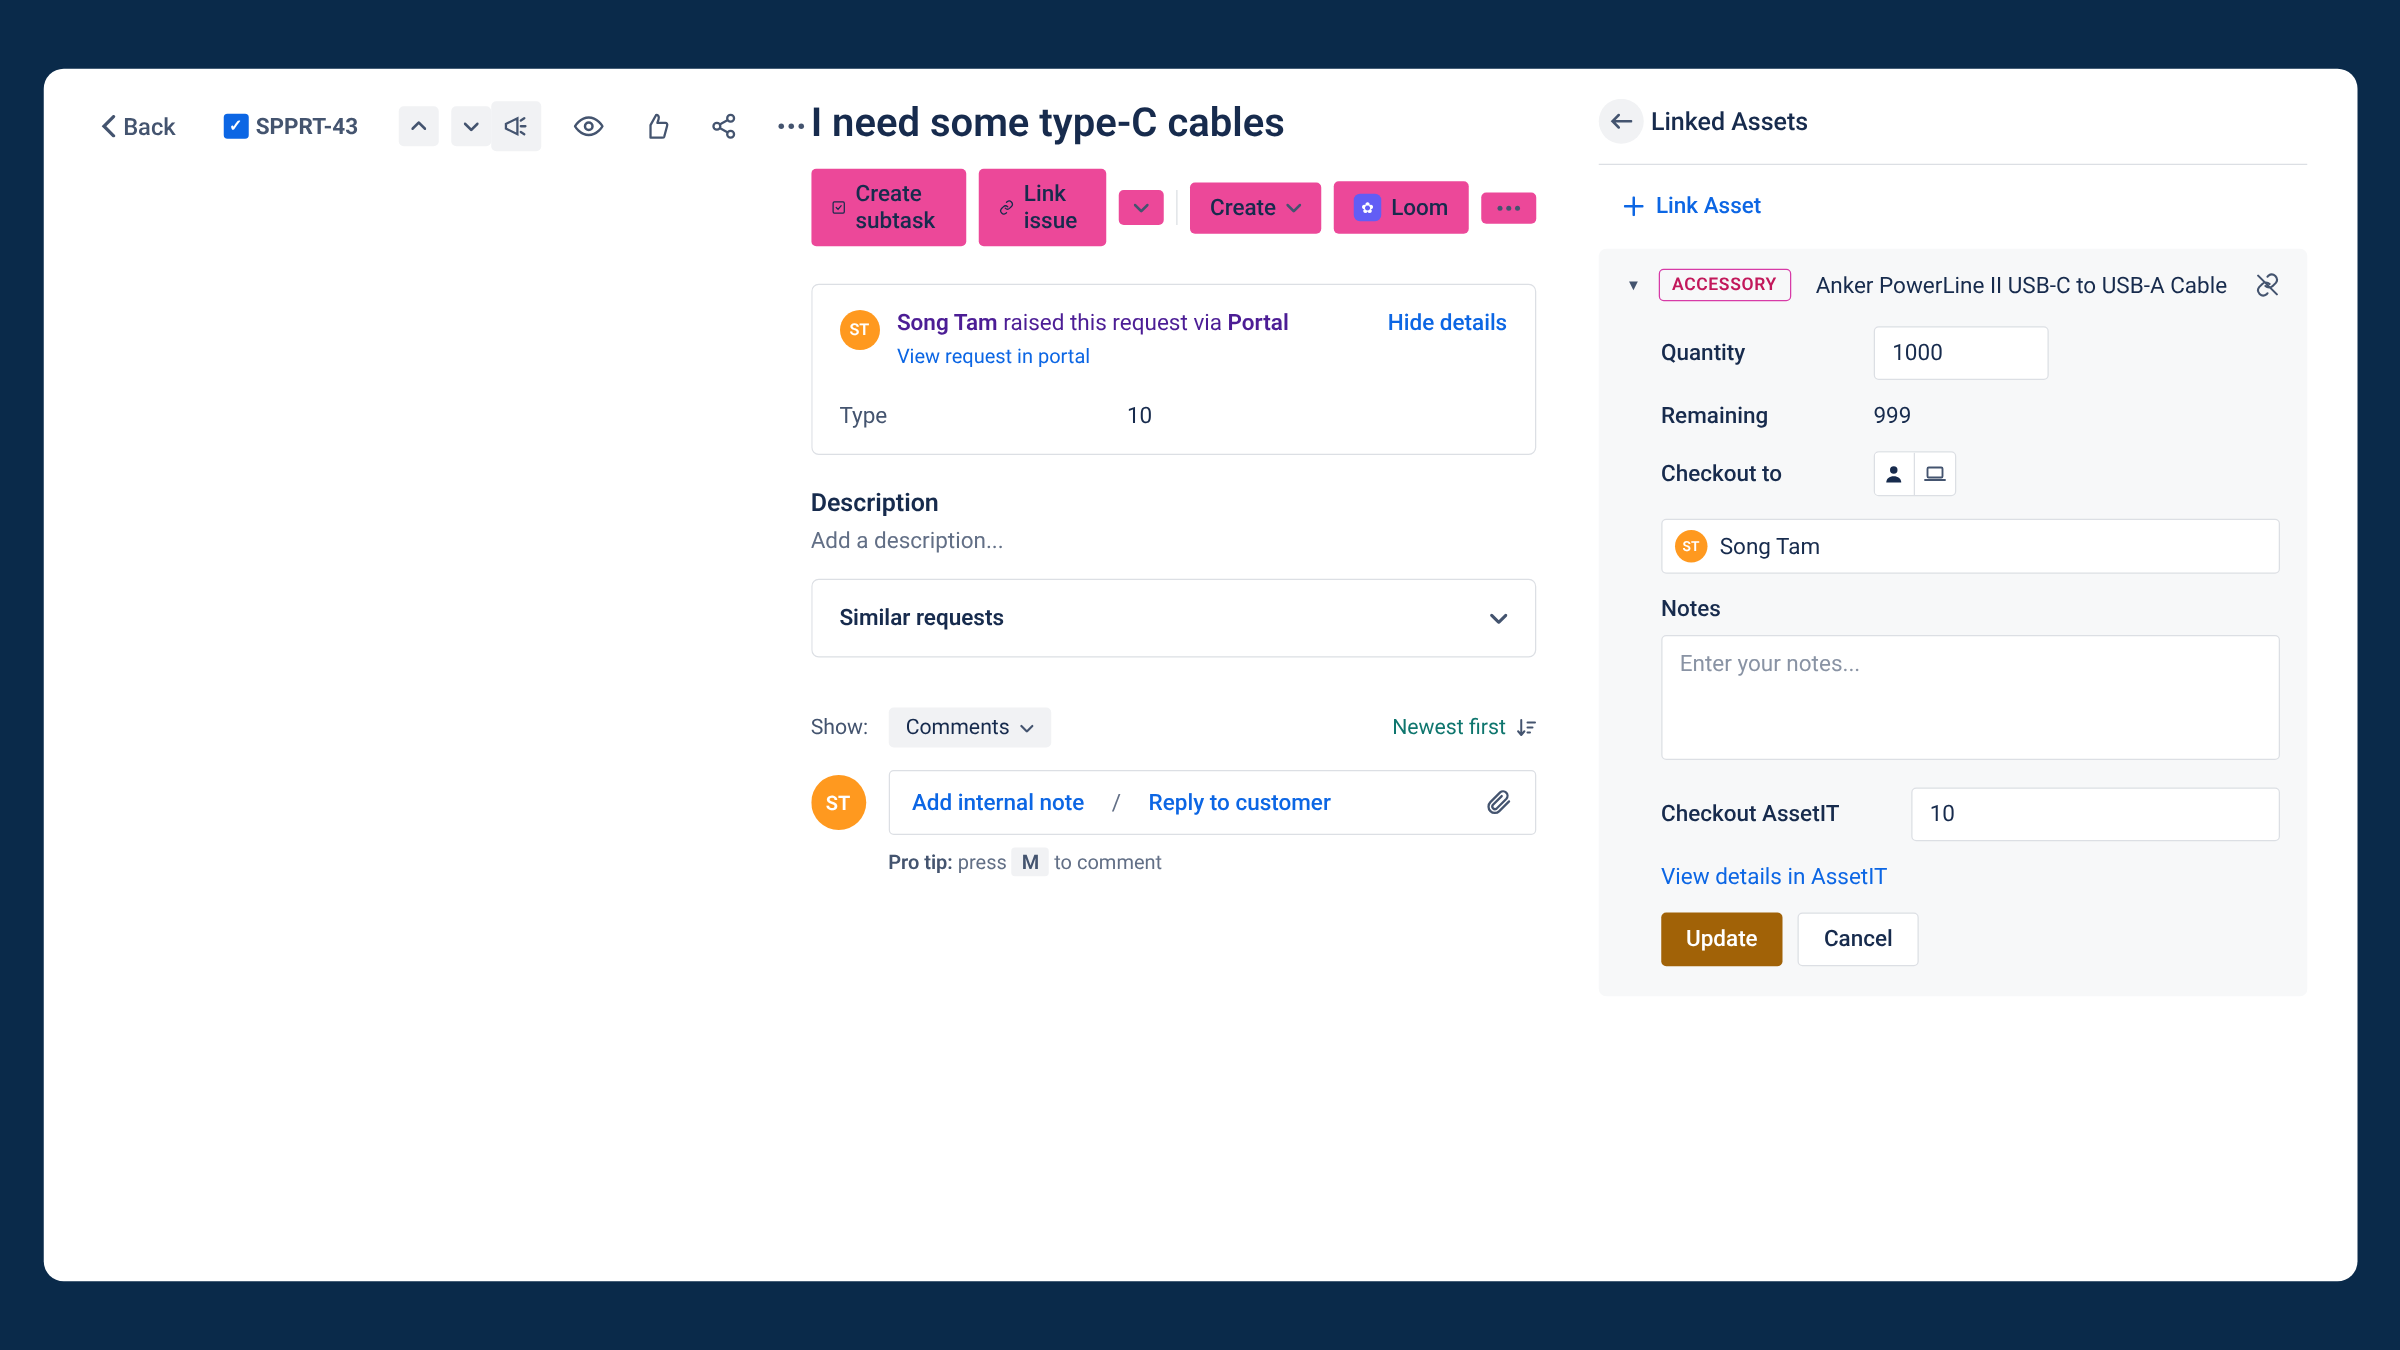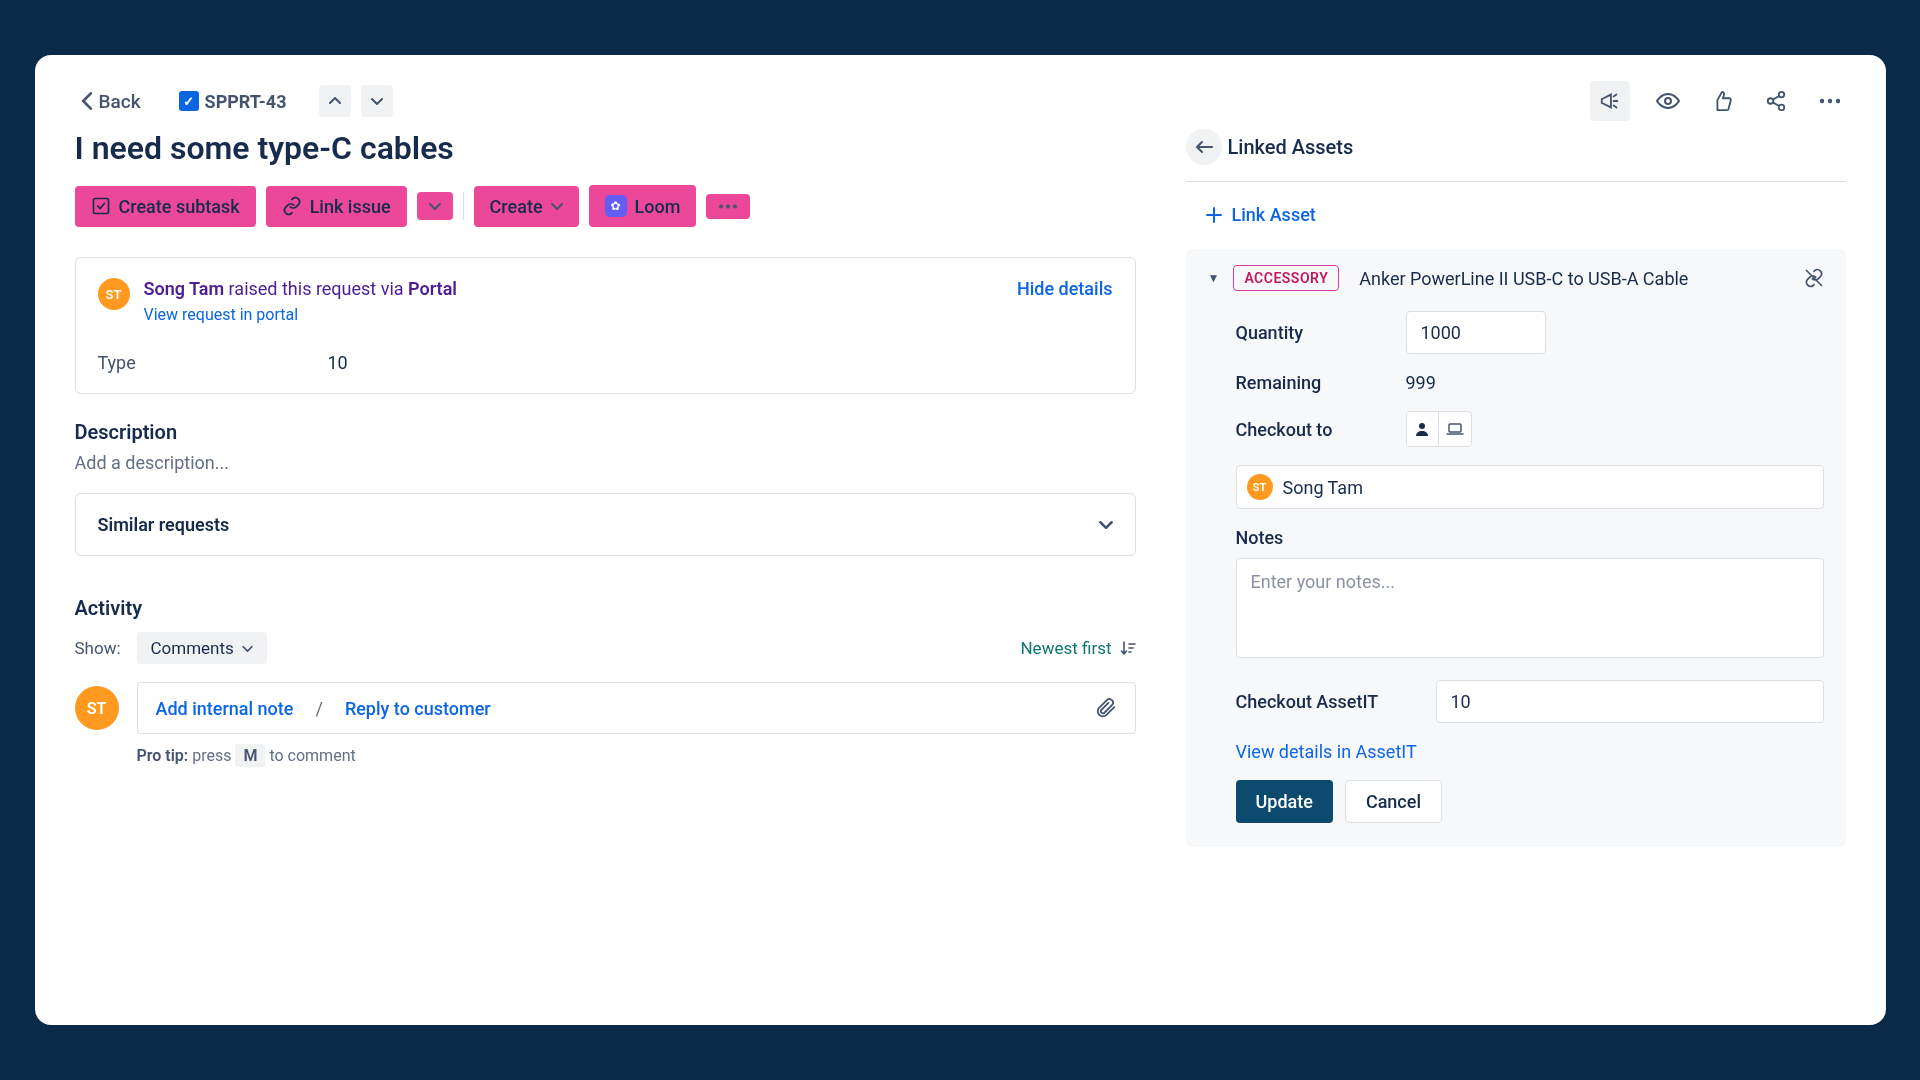--- a/index.html
+++ b/index.html
@@ -1,17 +1,17 @@
 <!DOCTYPE html>
 <html><head>
 <meta charset="utf-8">
 <style>
 * { box-sizing: border-box; margin: 0; padding: 0; font-family: -apple-system, BlinkMacSystemFont, "Segoe UI", Roboto, sans-serif; }
 body { background: #0a2a4a; width: 1920px; height: 1080px; display: flex; align-items: center; justify-content: center; }
-.window { background: #fff; width: 1851px; height: 970px; border-radius: 16px; padding: 24px 40px 30px 40px; display: flex; flex-direction: column; overflow: hidden; }
+.window { background: #fff; width: 1851px; height: 970px; border-radius: 16px; padding: 24px 40px 30px 40px; display: flex; overflow: hidden; }
 .topbar { display: flex; align-items: center; justify-content: space-between; height: 44px; margin-bottom: 6px; }
 .topbar-left { display: flex; align-items: center; gap: 14px; }
 .back-link { display: flex; align-items: center; gap: 6px; color: #44546f; font-size: 19px; font-weight: 500; cursor: pointer; padding: 4px 6px; }
 .issue-key { display: flex; align-items: center; gap: 6px; margin-left: 18px; }
 .issue-type-icon { width: 20px; height: 20px; background: #0c66e4; border-radius: 3px; display: flex; align-items: center; justify-content: center; }
 .issue-type-icon::after { content: "✓"; color: #fff; font-size: 13px; font-weight: bold; }
 .issue-key-text { color: #44546f; font-size: 18px; font-weight: bold; }
 .nav-arrows { display: flex; gap: 10px; margin-left: 18px; }
 .nav-arrow { width: 32px; height: 32px; background: #f1f2f4; border-radius: 4px; display: flex; align-items: center; justify-content: center; cursor: pointer; color: #44546f; }
 .topbar-right { display: flex; align-items: center; gap: 22px; color: #44546f; }
@@ -80,21 +80,21 @@
 .user-pill { flex: 1; border: 1px solid #dcdfe4; border-radius: 4px; padding: 8px 10px; background: #fff; display: flex; align-items: center; gap: 10px; cursor: pointer; }
 .user-pill .avatar { width: 26px; height: 26px; font-size: 11px; }
 .user-name { font-size: 18px; color: #172b4d; }
 .notes-section { padding-left: 28px; margin-bottom: 18px; }
 .notes-label { font-size: 18px; color: #172b4d; font-weight: 500; margin-bottom: 10px; }
 .notes-area { width: 100%; border: 1px solid #dcdfe4; border-radius: 4px; padding: 12px 14px; font-size: 18px; background: #fff; color: #172b4d; resize: none; height: 100px; font-family: inherit; }
 .notes-area::placeholder { color: #8993a4; }
 .view-link { color: #0c66e4; font-size: 18px; cursor: pointer; padding-left: 28px; margin-bottom: 18px; display: block; }
 .btn-row { display: flex; gap: 12px; padding-left: 28px; }
 .btn { padding: 10px 20px; border-radius: 4px; font-size: 18px; font-weight: 500; cursor: pointer; border: none; }
-.btn-primary { background: #0c4a6e; color: #fff; }
+.btn-primary { background: #a16207; color: #fff; }
 .btn-secondary { background: #fff; color: #172b4d; border: 1px solid #dcdfe4; }
 svg { display: block; }
 </style>
 </head>
 <body>
 
 <div class="window">
 
   <div class="topbar">
     <div class="topbar-left">
@@ -222,21 +222,20 @@
       <h2 class="section-heading">Description</h2>
       <div class="desc-placeholder">Add a description...</div>
 
       <div class="similar-card">
         <span class="similar-title">Similar requests</span>
         <svg width="14" height="9" viewBox="0 0 12 8">
             <path d="M1 2l5 5 5-5" stroke="#44546f" stroke-width="2.2" fill="none" stroke-linecap="round"></path>
           </svg>
       </div>
 
-      <h2 class="activity-heading">Activity</h2>
       <div class="activity-filter">
         <div>
           <span class="show-label">Show:</span>
           <span class="filter-pill">
             <span>Comments</span>
             <svg width="11" height="7" viewBox="0 0 12 8">
                 <path d="M1 2l5 5 5-5" stroke="#44546f" stroke-width="2" fill="none" stroke-linecap="round"></path>
               </svg>
           </span>
         </div>

